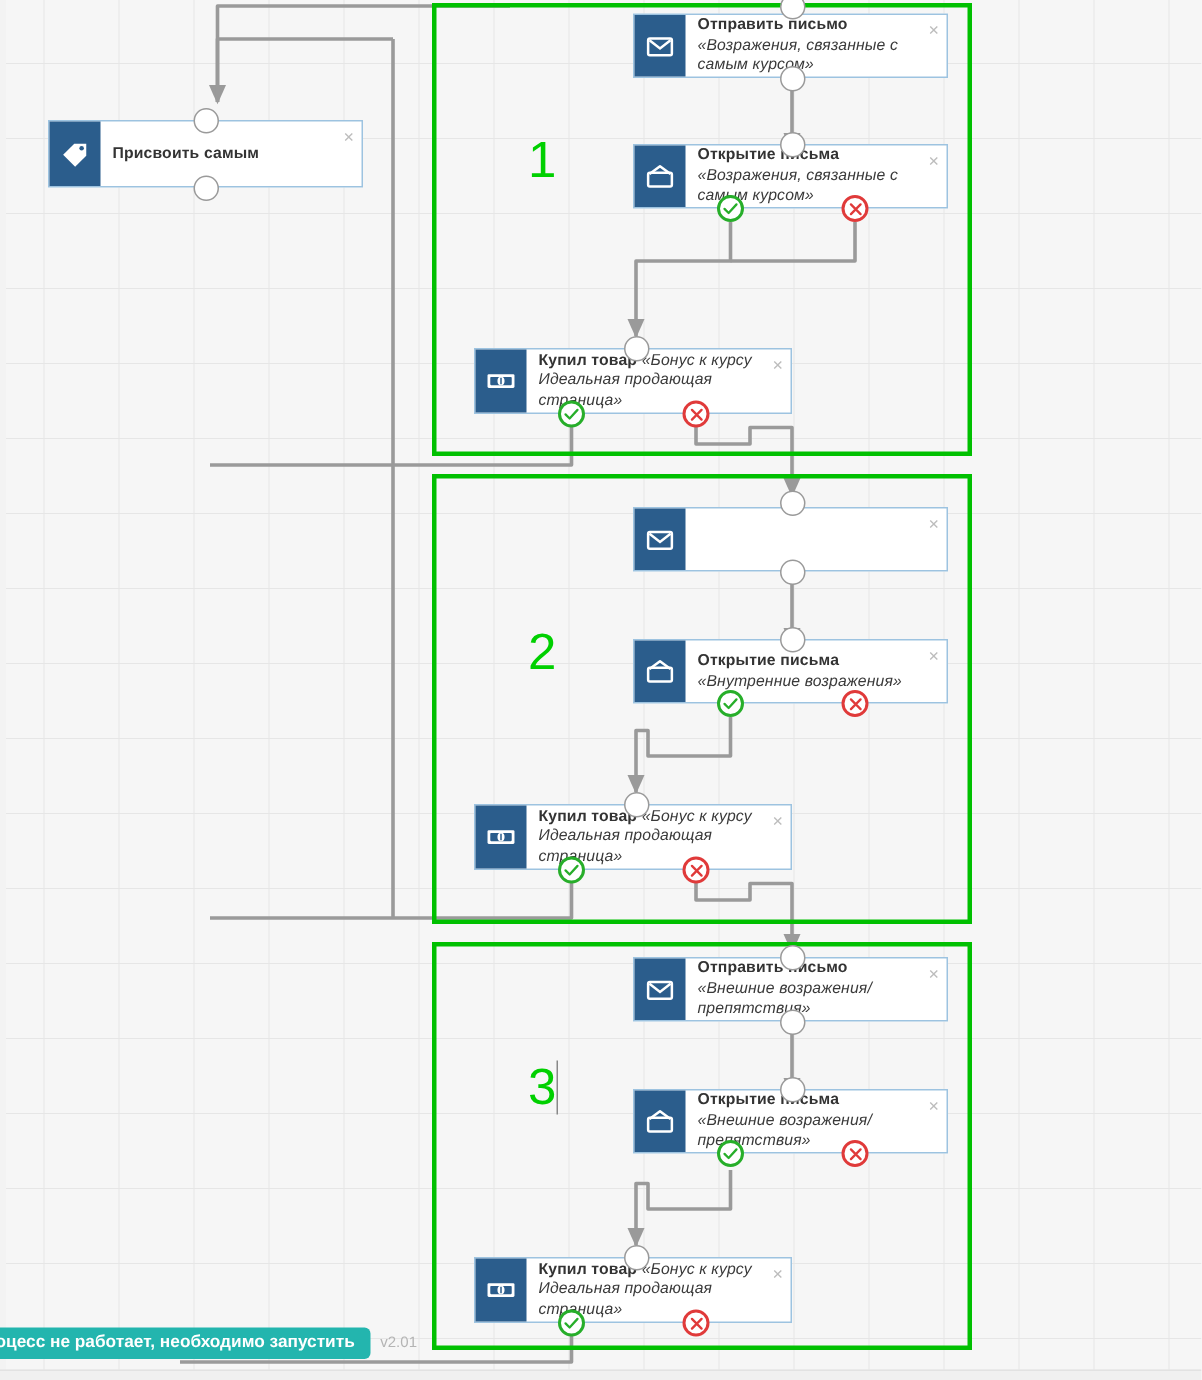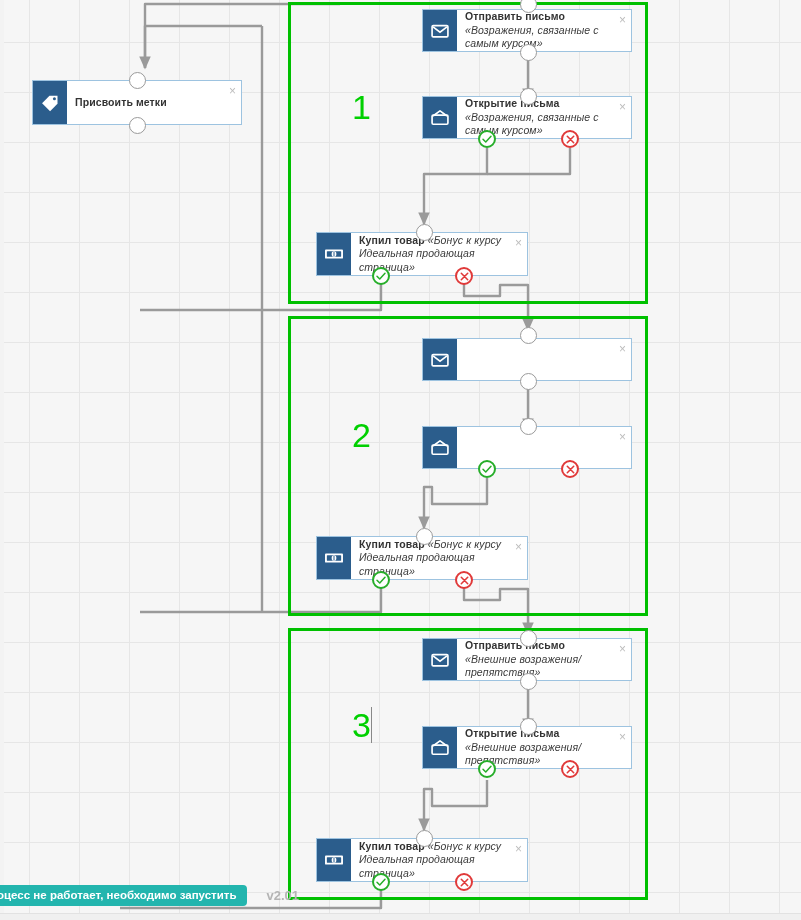--- a/index.html
+++ b/index.html
@@ -127,23 +127,22 @@
     background: #23b5ae;
     color: #ffffff;
     font-size: 11.5px;
     font-weight: bold;
     padding: 4px 10px 5px 12px;
     border-radius: 4px;
     white-space: nowrap;
   }
   .status-version {
     color: #b4b4b4;
-    font-size: 13px;
-    font-weight: bold;
-    margin-left: 13px;
+    font-size: 10px;
+    font-weight: normal;
   }
   #bottom-strip {
     position: absolute;
     left: 0; bottom: 0;
     width: 801px; height: 7px;
     background: #f0f0f0;
     border-top: 1px solid #e2e2e2;
     z-index: 19;
   }
   .left-rail {
@@ -211,21 +210,21 @@
   <div class="caret" style="left:371px; top:707px; height:36px;"></div>
 
   <div class="node" style="left:32px; top:80px; width:210px; height:45px;">
     <div class="node-icon">
       <svg width="20" height="20" viewBox="0 0 24 24">
         <path d="M2.5 12.2 L11.4 3.3 L21 3.3 L21 12.9 L12.1 21.8 Z" fill="#ffffff"></path>
         <circle cx="17.3" cy="7" r="1.8" fill="#2b5d8c"></circle>
       </svg>
     </div>
     <div class="node-body">
-      <span class="node-text" style="font-weight:bold;">Присвоить метки</span>
+      <span class="node-text" style="font-weight:bold;">Присвоить самым</span>
       <span class="node-close">×</span>
     </div>
   </div>
   <div class="port" style="left:129px; top:72px;"></div>
   <div class="port" style="left:129px; top:117px;"></div>
 
   <div class="node" style="left:422px; top:9px; width:210px; height:43px;">
     <div class="node-icon">
       <svg width="20" height="20" viewBox="0 0 24 24">
         <rect x="2.5" y="5.5" width="19" height="13.5" rx="1.4" fill="none" stroke="#ffffff" stroke-width="2"></rect>
@@ -311,20 +310,23 @@
   <div class="port" style="left:520px; top:373px;"></div>
 
   <div class="node" style="left:422px; top:426px; width:210px; height:43px;">
     <div class="node-icon">
       <svg width="20" height="20" viewBox="0 0 24 24">
         <rect x="2.5" y="8.5" width="19" height="11" rx="1.4" fill="none" stroke="#ffffff" stroke-width="2"></rect>
         <path d="M3.6 9.6 L12 3.4 L20.4 9.6" fill="none" stroke="#ffffff" stroke-width="2" stroke-linejoin="round"></path>
       </svg>
     </div>
     <div class="node-body">
+      <div class="node-text">
+        <span style="font-weight:bold;">Открытие письма </span><span class="em">«Внутренние возражения»</span>
+      </div>
       <span class="node-close">×</span>
     </div>
   </div>
   <div class="port" style="left:520px; top:418px;"></div>
   <div class="port-ok" style="left:478px; top:460px;">
     <svg width="12" height="12" viewBox="0 0 24 24">
         <path d="M4 12.5 L9.5 18 L20 6.5" fill="none" stroke="#27ae2a" stroke-width="3" stroke-linecap="round" stroke-linejoin="round"></path>
       </svg>
   </div>
   <div class="port-fail" style="left:561px; top:460px;">

